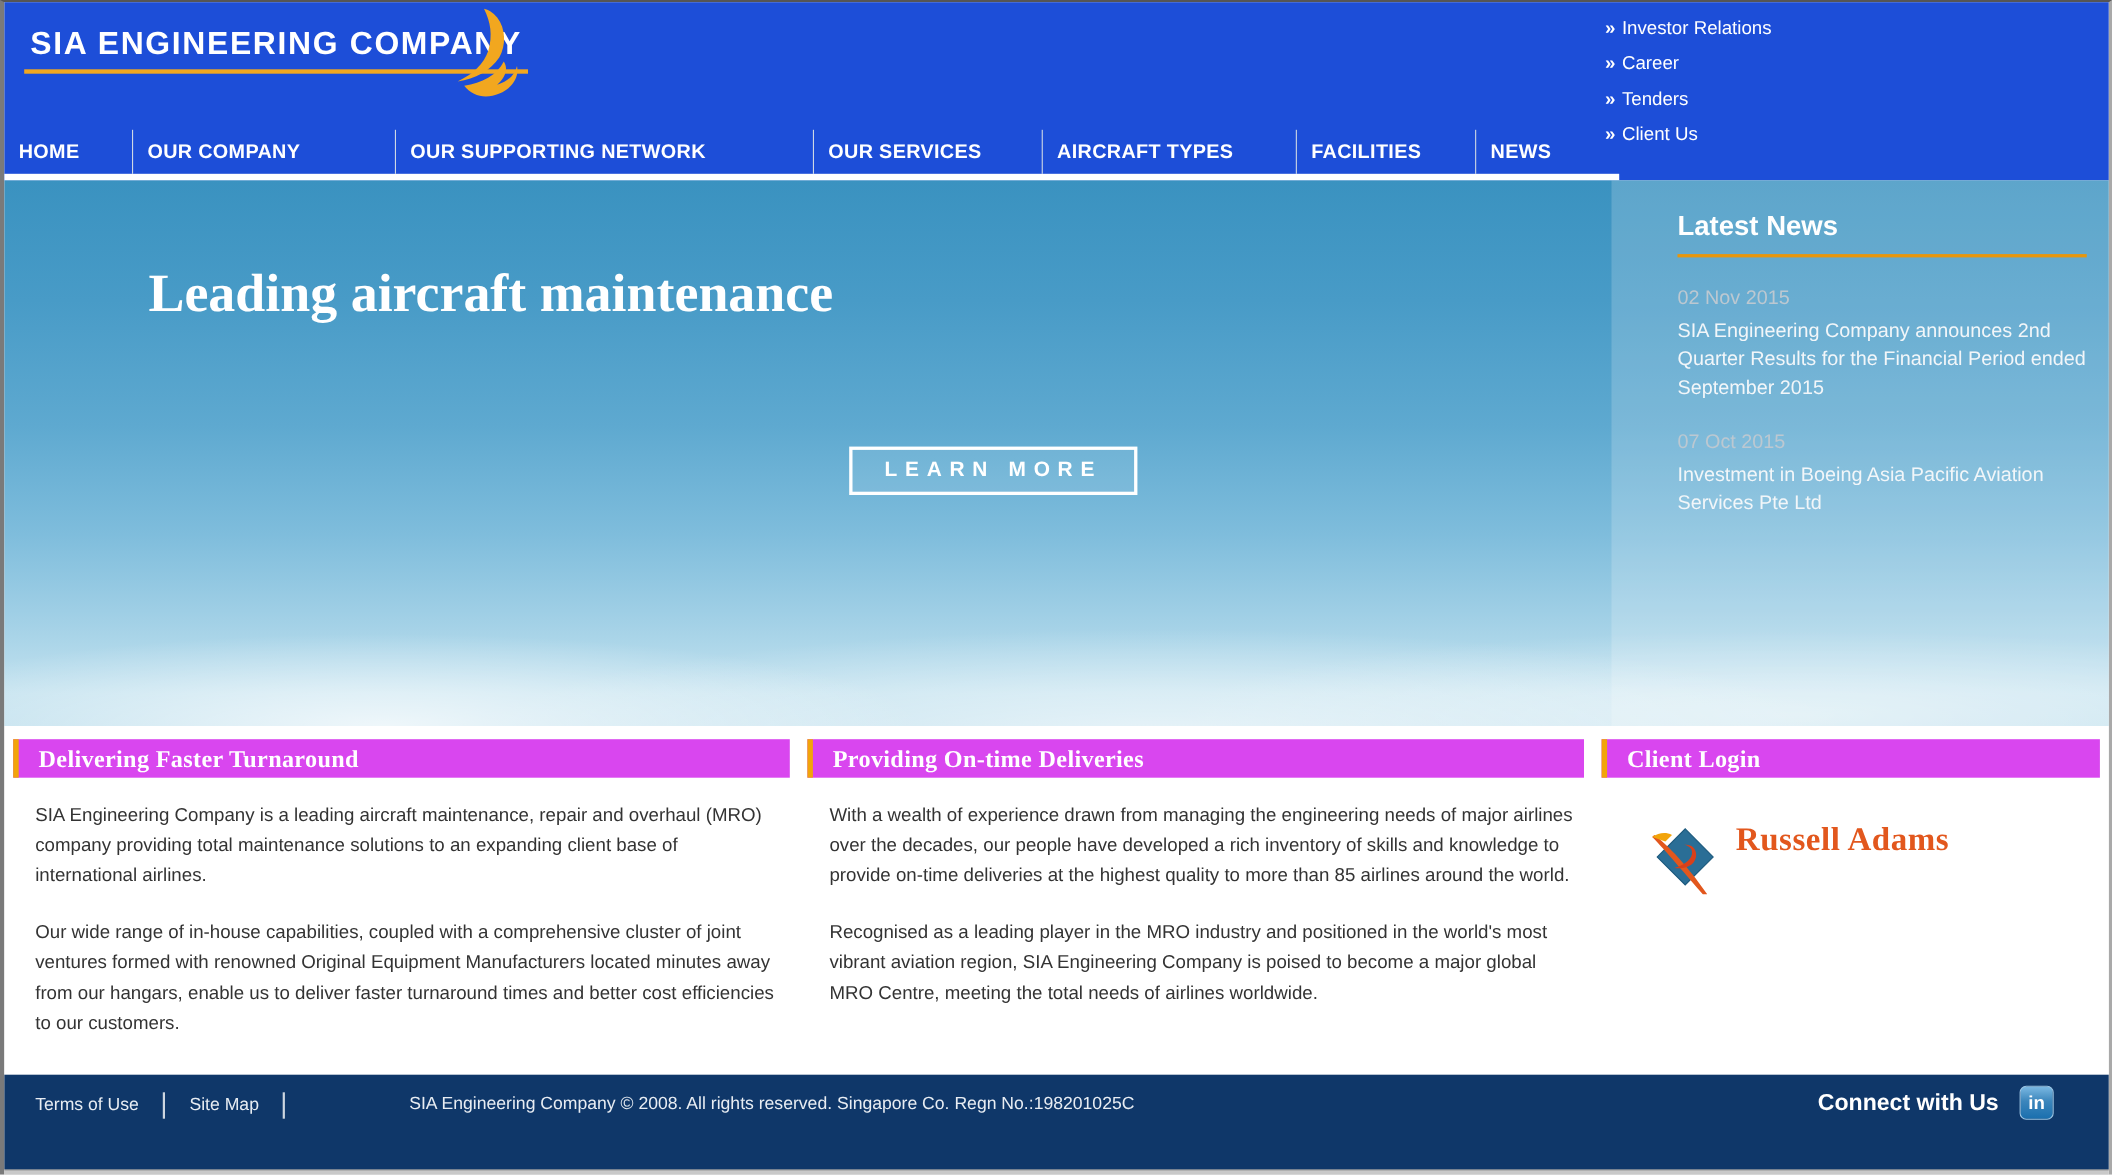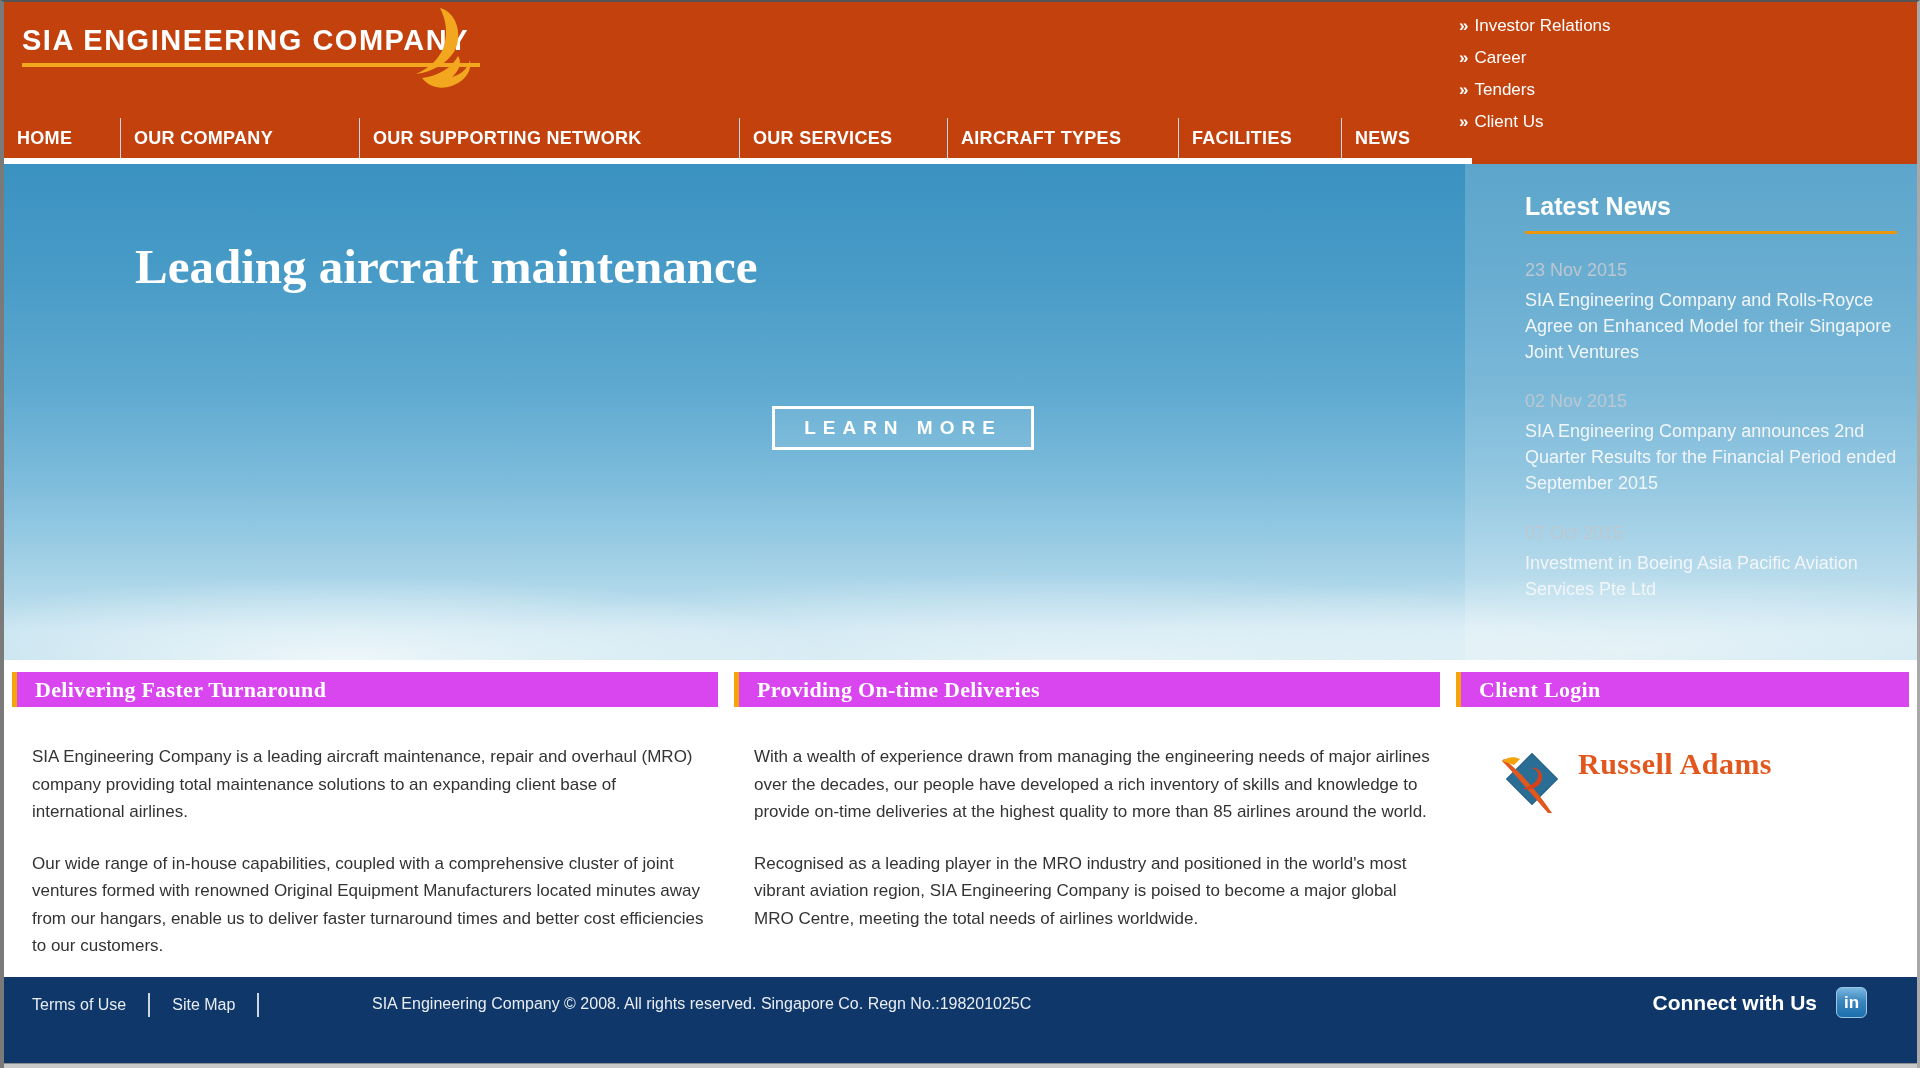--- a/index.html
+++ b/index.html
@@ -1,20 +1,20 @@
 <!DOCTYPE html>
 <html><head>
 <meta charset="utf-8">
 <style>
   * { margin:0; padding:0; box-sizing:border-box; }
   html,body { width:1920px; height:1068px; overflow:hidden; font-family:"Liberation Sans", sans-serif; }
   .page { position:relative; width:1920px; height:1068px; background:#fff; border-left:4px solid #7a7a7a; border-right:3px solid #a9a9a9; border-top:2px solid #555; }
 
   
-  .header { position:relative; width:100%; height:162px; background:#c2410c; }
+  .header { position:relative; width:100%; height:162px; background:#1d4ed8;text-align:center; }
   .logo-wrap { position:absolute; left:18px; top:22px; }
   .logo-text { color:#fff; font-size:29px; font-weight:bold; letter-spacing:1.5px; font-family:"Liberation Sans", sans-serif; }
   .logo-underline { margin-top:6px; width:458px; height:4px; background:#f2a71f; }
   .bird { position:absolute; left:398px; top:4px; }
   .quick-links { position:absolute; right:28px; top:14px; width:430px; }
   .quick-link { display:flex; align-items:center; gap:9px; margin-bottom:12px; cursor:pointer; }
   .quick-link .arrows { color:#ffffff; font-size:17px; font-weight:bold; letter-spacing:-3px; }
   .quick-link .ql-label { color:#ffffff; font-size:17px; }
 
   
@@ -45,21 +45,21 @@
   .news-text { color:#f2f6f9; font-size:18px; line-height:1.45; }
 
   
   .content { position:relative; width:100%; height:317px; background:#ffffff; display:flex; padding:12px 8px 0 8px; gap:16px; }
   .col { position:relative; }
   .col-1 { width:706px; }
   .col-2 { width:706px; }
   .col-3 { flex:1; }
   .sec-header { height:35px; background:#d946ef; border-left:5px solid #f2a40a; display:flex; align-items:center; padding-left:18px; }
   .sec-title { color:#ffffff; font-family:"Liberation Serif", serif; font-weight:bold; font-size:22px; letter-spacing:0.3px; }
-  .sec-body { padding:36px 10px 0 20px; color:#333333; font-size:17px; line-height:1.62; }
+  .sec-body { padding:20px 10px 0 20px; color:#333333; font-size:17px; line-height:1.62; }
   .sec-body p + p { margin-top:24px; }
   .client-area { display:flex; align-items:flex-start; gap:16px; padding:40px 0 0 44px; cursor:pointer; }
   .client-name { color:#e2571d; font-family:"Liberation Serif", serif; font-weight:bold; font-size:30px; letter-spacing:0.5px; }
 
   
   .footer { position:relative; width:100%; height:86px; background:#0f3769; }
   .footer-left { position:absolute; left:28px; top:16px; display:flex; align-items:center; }
   .footer-link { color:#e8edf3; font-size:16px; cursor:pointer; padding-right:22px; }
   .footer-sep { width:2px; height:24px; background:#cdd6e0; margin-right:22px; }
   .footer-copy { position:absolute; left:368px; top:18px; color:#e8edf3; font-size:16px; }
@@ -116,24 +116,20 @@
   <div class="hero">
     <div class="hero-heading">
       <span>Leading aircraft maintenance</span>
     </div>
     <div class="cta-btn">LEARN MORE</div>
 
     <div class="news-panel">
       <div class="news-title">Latest News</div>
       <div class="news-title-underline"></div>
       <div class="news-item">
-        <div class="news-date">23 Nov 2015</div>
-        <div class="news-text">SIA Engineering Company and Rolls-Royce Agree on Enhanced Model for their Singapore Joint Ventures</div>
-      </div>
-      <div class="news-item">
         <div class="news-date">02 Nov 2015</div>
         <div class="news-text">SIA Engineering Company announces 2nd Quarter Results for the Financial Period ended September 2015</div>
       </div>
       <div class="news-item">
         <div class="news-date">07 Oct 2015</div>
         <div class="news-text">Investment in Boeing Asia Pacific Aviation Services Pte Ltd</div>
       </div>
     </div>
   </div>
 

